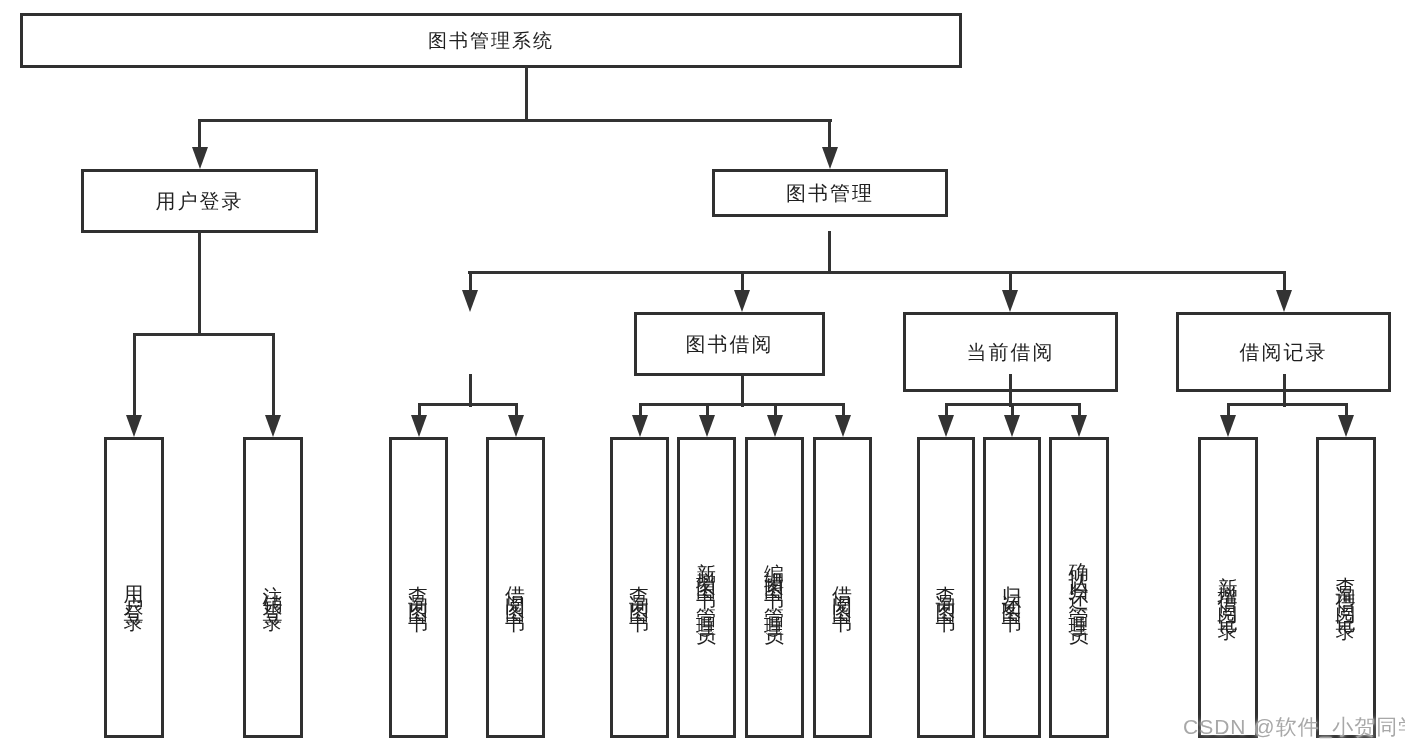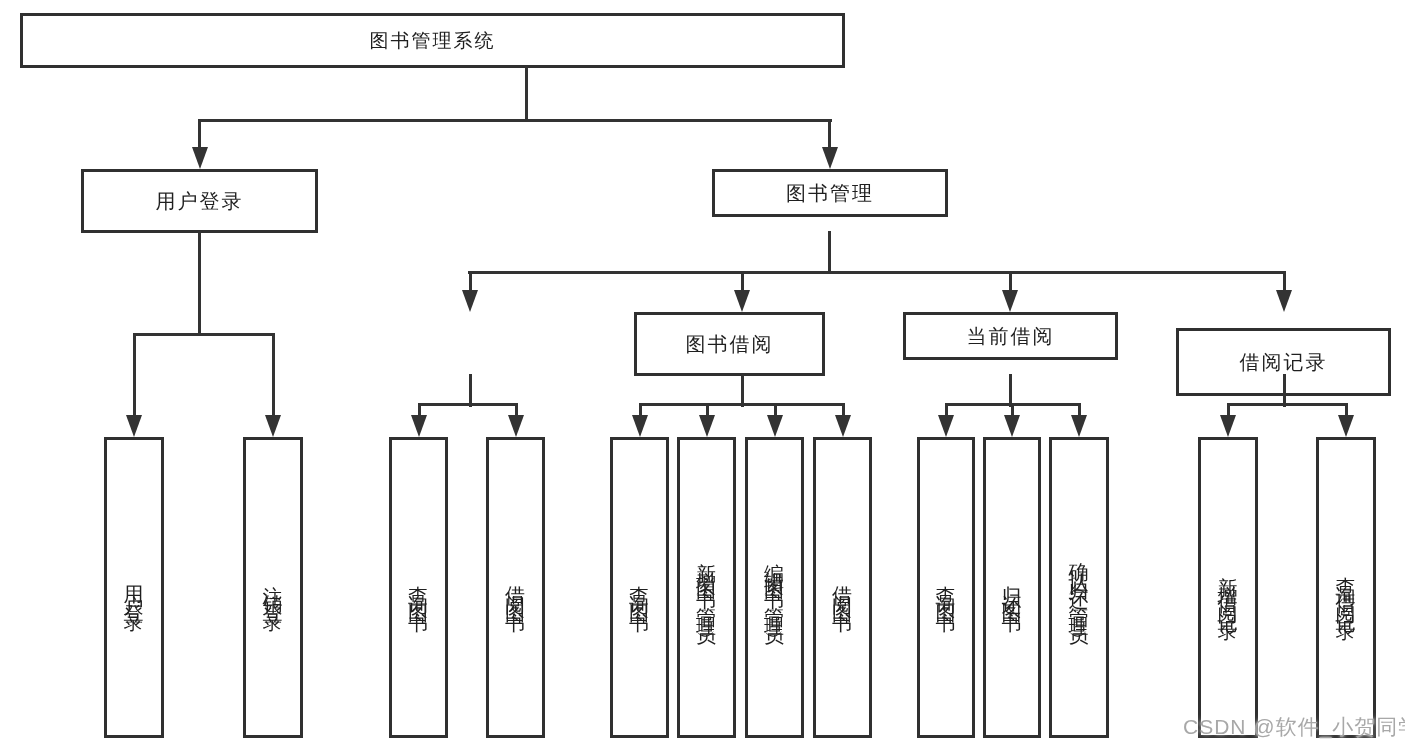--- a/index.html
+++ b/index.html
@@ -47,21 +47,21 @@
     white-space:nowrap;
     text-shadow:0 0 3px rgba(255,255,255,0.95), 0 0 6px rgba(255,255,255,0.8);
     z-index:9;
   }
 </style>
 </head>
 <body>
 
 <div id="stage">
 
-  <div class="box" style="left:20px;top:13px;width:825px;height:55px">
+  <div class="box" style="left:20px;top:13px;width:942px;height:55px">
     <span class="root-label">图书管理系统</span>
   </div>
 
   <div class="line" style="left:525px;top:66px;width:3px;height:55px"></div>
   <div class="line" style="left:198px;top:119px;width:634px;height:3px"></div>
   <div class="line" style="left:198px;top:119px;width:3px;height:32px"></div>
   <div class="arrow" style="left:192px;top:147px"></div>
   <div class="line" style="left:828px;top:119px;width:3px;height:32px"></div>
   <div class="arrow" style="left:822px;top:147px"></div>
 
@@ -86,24 +86,24 @@
   <div class="line" style="left:741px;top:271px;width:3px;height:22px"></div>
   <div class="arrow" style="left:734px;top:290px"></div>
   <div class="line" style="left:1009px;top:271px;width:3px;height:22px"></div>
   <div class="arrow" style="left:1002px;top:290px"></div>
   <div class="line" style="left:1283px;top:271px;width:3px;height:22px"></div>
   <div class="arrow" style="left:1276px;top:290px"></div>
 
   <div class="box" style="left:634px;top:312px;width:191px;height:64px">
     <span class="hlabel">图书借阅</span>
   </div>
-  <div class="box" style="left:903px;top:312px;width:215px;height:48px">
+  <div class="box" style="left:903px;top:312px;width:215px;height:80px">
     <span class="hlabel">当前借阅</span>
   </div>
-  <div class="box" style="left:1176px;top:328px;width:215px;height:68px">
+  <div class="box" style="left:1176px;top:312px;width:215px;height:80px">
     <span class="hlabel">借阅记录</span>
   </div>
 
   <div class="line" style="left:469px;top:374px;width:3px;height:33px"></div>
   <div class="line" style="left:418px;top:403px;width:100px;height:3px"></div>
   <div class="line" style="left:418px;top:403px;width:3px;height:16px"></div>
   <div class="arrow" style="left:411px;top:415px"></div>
   <div class="line" style="left:515px;top:403px;width:3px;height:16px"></div>
   <div class="arrow" style="left:508px;top:415px"></div>
 

